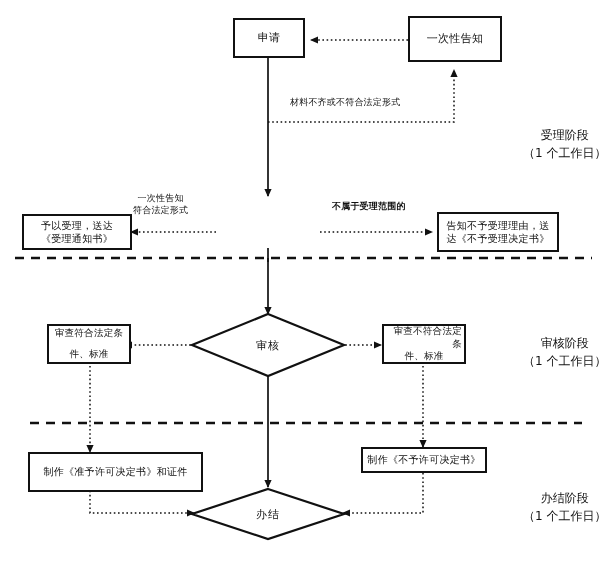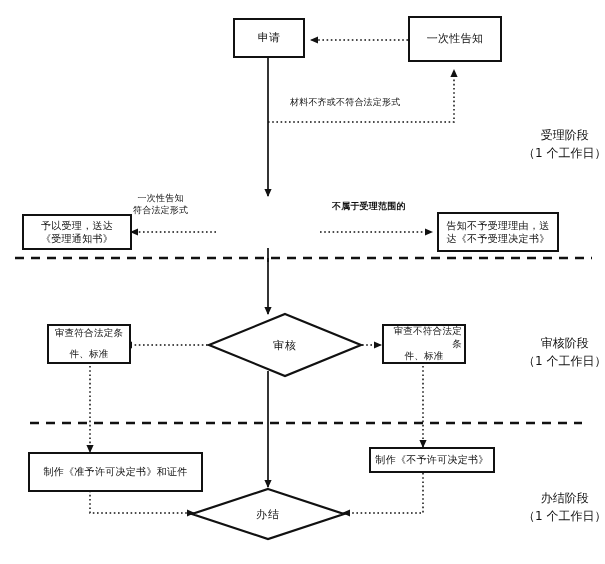--- a/index.html
+++ b/index.html
@@ -161,42 +161,42 @@
   <div class="node small" style="left:22px; top:214px; width:110px; height:36px; flex-direction:column;">
     <span>予以受理，送达</span>
     <span>《受理通知书》</span>
   </div>
 
   <div class="node small" style="left:437px; top:212px; width:122px; height:40px; flex-direction:column;">
     <span>告知不予受理理由，送</span>
     <span>达《不予受理决定书》</span>
   </div>
 
-  <div class="diamond-wrap" style="left:207px; top:312px; width:156px; height:66px;font-family:Liberation Serif, serif;">
+  <div class="diamond-wrap" style="left:190px; top:312px; width:156px; height:66px;font-family:Liberation Serif, serif;">
     <svg viewBox="0 0 156 66" width="156" height="66" xmlns="http://www.w3.org/2000/svg">
       <polygon points="78,2 154,33 78,64 2,33" fill="#ffffff" stroke="#111111" stroke-width="2.2"></polygon>
     </svg>
     <div class="diamond-label">审核</div>
   </div>
 
   <div class="node tiny" style="left:47px; top:324px; width:84px; height:40px; flex-direction:column;gap:8px;">
     <span>审查符合法定条</span>
     <span>件、标准</span>
   </div>
 
   <div class="node tiny" style="left:382px; top:324px; width:84px; height:40px; flex-direction:column;font-family:Liberation Serif, serif;">
     <span>审查不符合法定条</span>
     <span>件、标准</span>
   </div>
 
   <div class="node small" style="left:28px; top:452px; width:175px; height:40px;">
     <span>制作《准予许可决定书》和证件</span>
   </div>
 
-  <div class="node small" style="left:361px; top:447px; width:126px; height:26px;margin-left:8px;">
+  <div class="node small" style="left:361px; top:447px; width:126px; height:26px;">
     <span>制作《不予许可决定书》</span>
   </div>
 
   <div class="diamond-wrap" style="left:190px; top:487px; width:156px; height:54px;">
     <svg viewBox="0 0 156 54" width="156" height="54" xmlns="http://www.w3.org/2000/svg">
       <polygon points="78,2 154,27 78,52 2,27" fill="#ffffff" stroke="#111111" stroke-width="2.2"></polygon>
     </svg>
     <div class="diamond-label">办结</div>
   </div>
 

